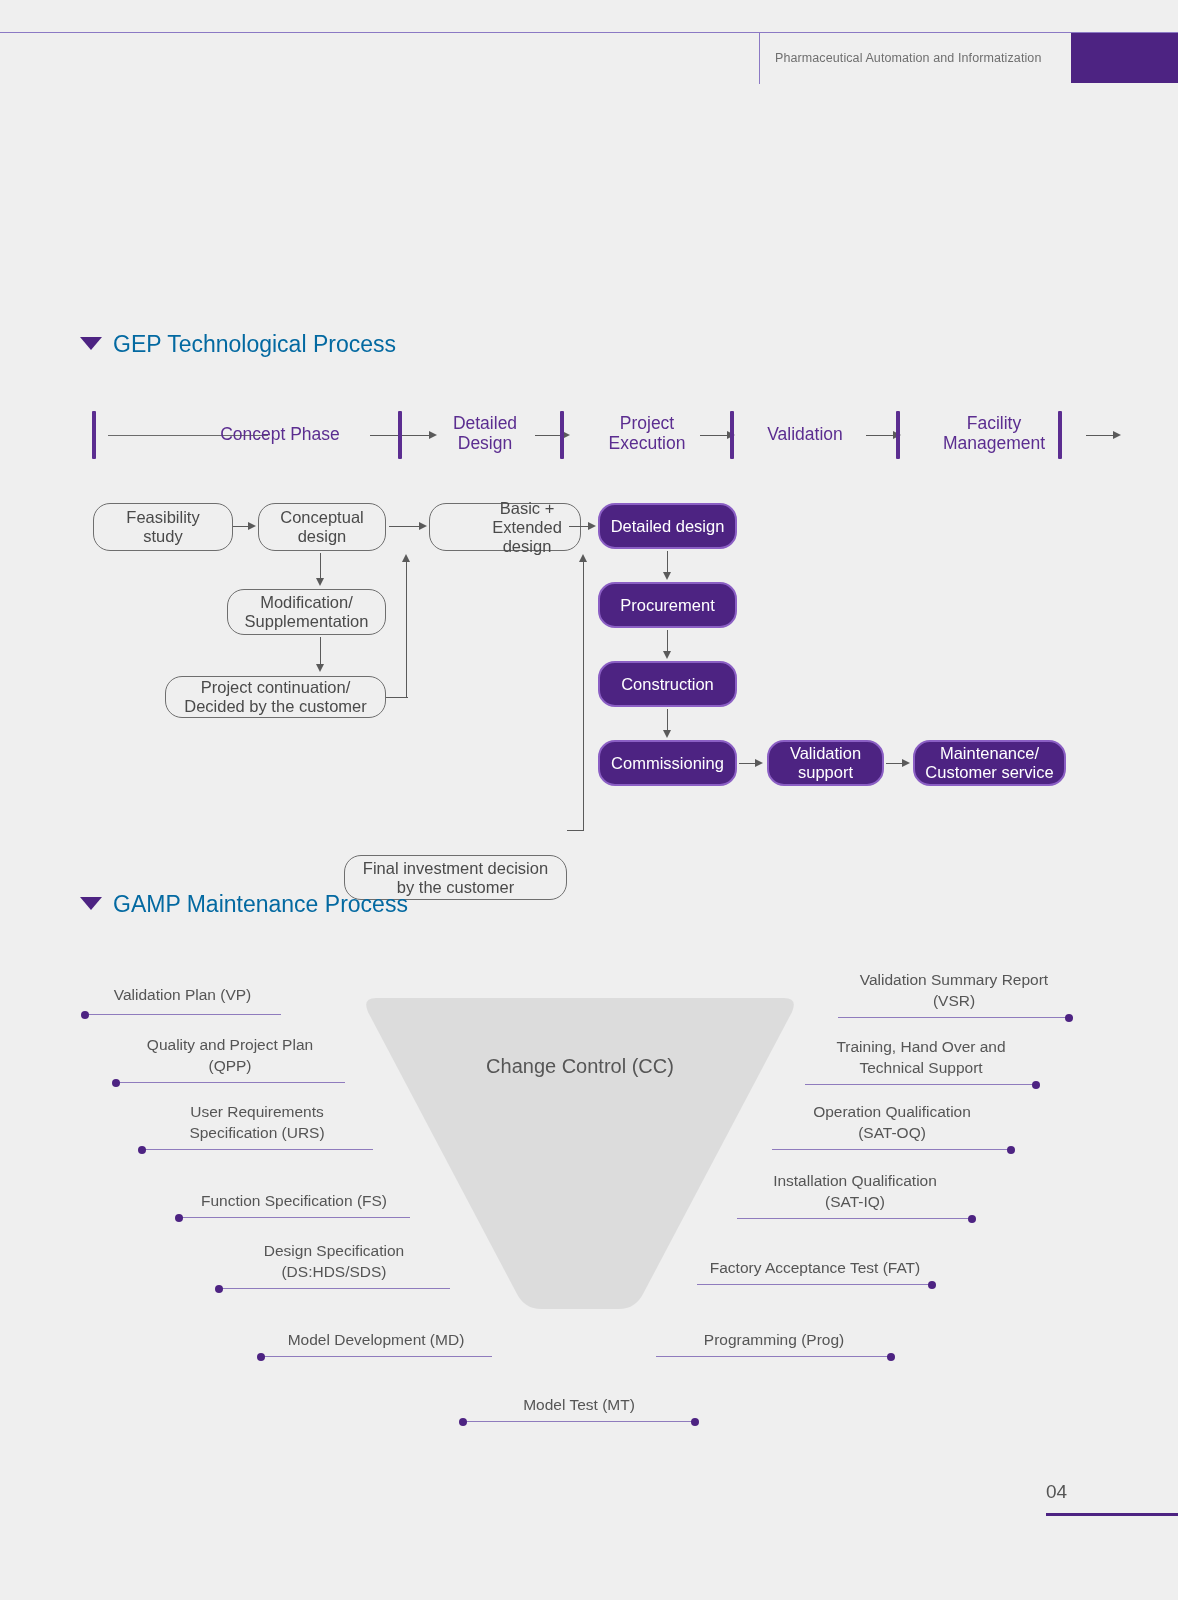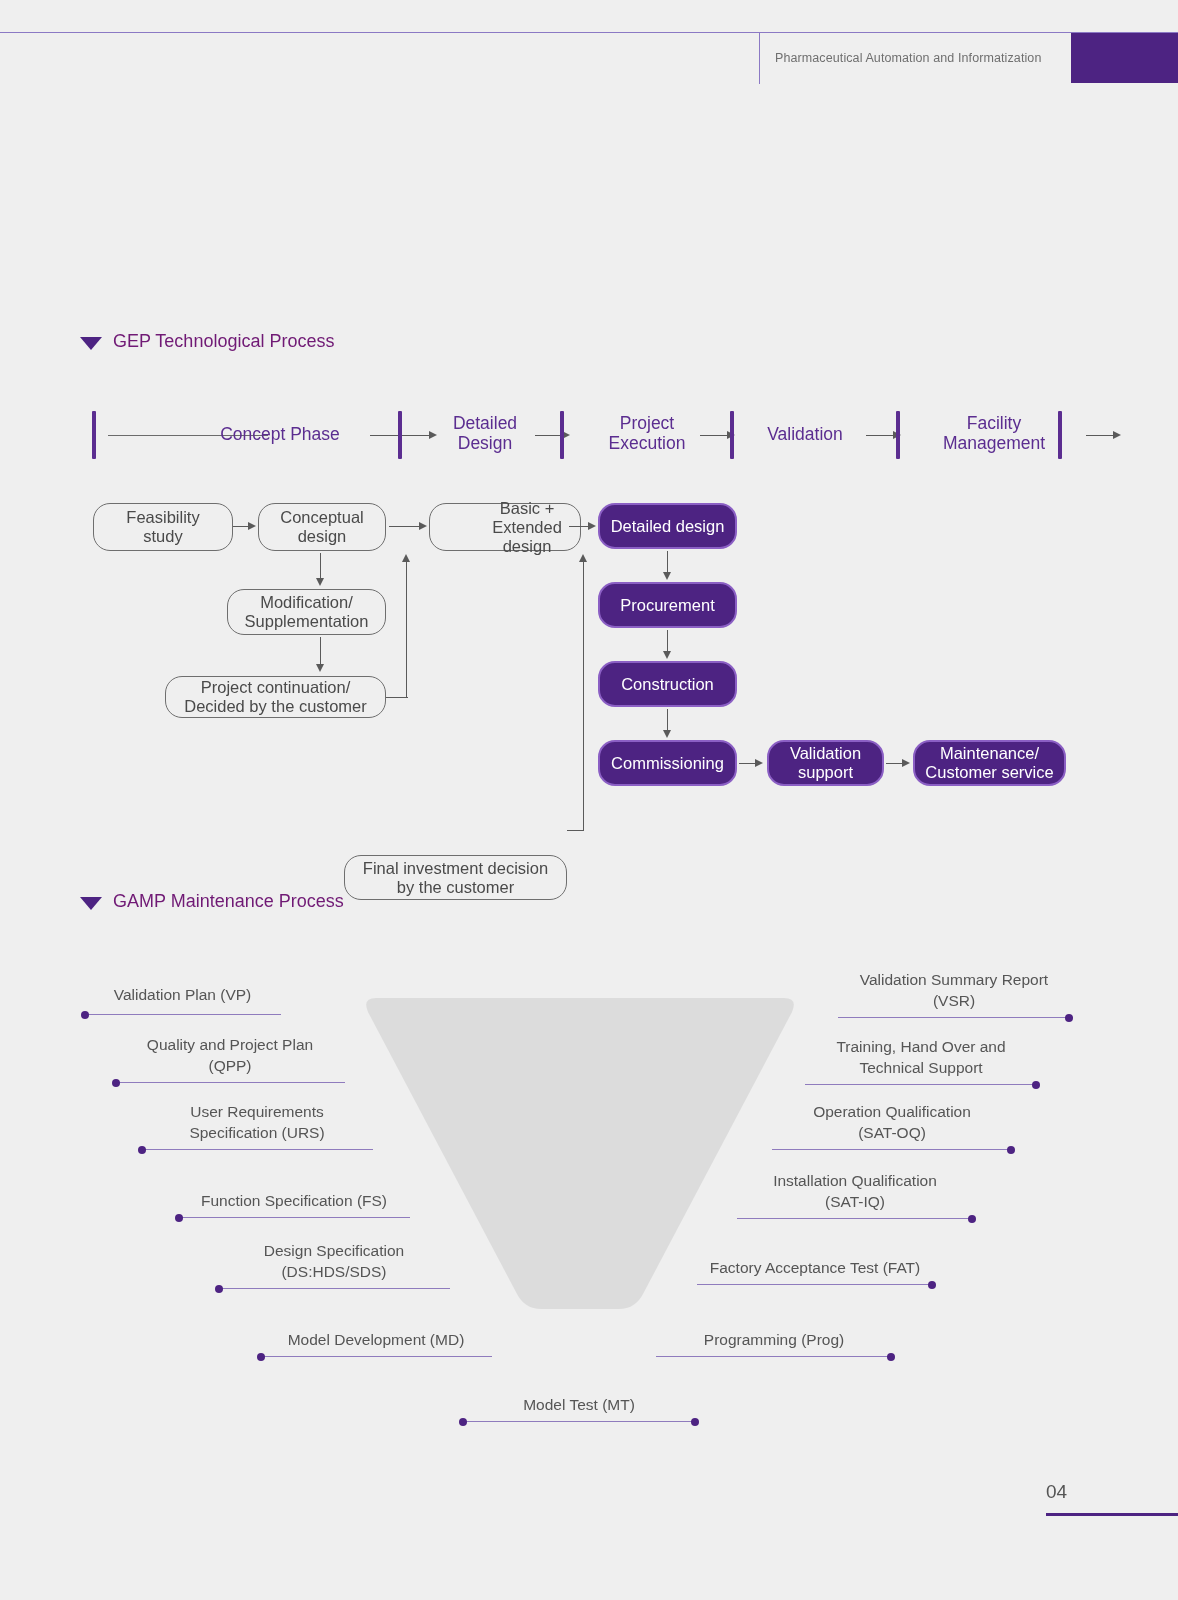--- a/index.html
+++ b/index.html
@@ -24,21 +24,21 @@
     position:absolute;left:775px;top:51px;width:280px;
     font-size:12.5px;color:#6f6f6f;letter-spacing:.1px;
     white-space:nowrap;
   }
   .hdr-block{
     position:absolute;left:1071px;top:33px;width:107px;height:50px;
     background:#4d2382;
   }
   
   .sec-title{
-    position:absolute;font-size:18px;color:#701a75;white-space:nowrap;
+    position:absolute;font-size:23px;color:#0369a1;white-space:nowrap;
   }
   .sec-tri{
     position:absolute;width:0;height:0;
     border-left:11px solid transparent;
     border-right:11px solid transparent;
     border-top:13px solid #4d2382;
   }
   
   .phase-bar{position:absolute;left:80px;top:400px;width:1010px;height:70px;}
   .pbar{position:absolute;width:4px;background:#5b2d90;border-radius:1px;}
@@ -216,20 +216,21 @@
 
 <div class="sec-tri" style="left:80px;top:897px;"></div>
 <div class="sec-title" style="left:113px;top:891px;">GAMP Maintenance Process</div>
 
 <svg class="vshape" width="440" height="312" viewBox="0 0 440 312">
   <path d="M 14 0 L 426 0 L 426 14 Q 426 0 412 0 L 281 290 Q 274 305 259 305 L 181 305 Q 166 305 159 290 L 28 0 Q 14 0 14 14 Z" fill="none"></path>
   <path d="M 16 0 Q 2 0 8 14 L 157 296 Q 165 311 181 311 L 259 311 Q 275 311 283 296 L 432 14 Q 438 0 424 0 Z" fill="#dcdcdc"></path>
 </svg>
 
 <div class="vtext">
+  <div>Change Control (CC)</div>
 </div>
 
 <div class="vitem" style="left:84px;top:984px;width:197px;">
   <div class="vlabel" style="top:0;text-align:center;">Validation Plan (VP)</div>
   <div class="vline" style="left:0;top:30px;width:197px;"></div>
   <div class="vdot" style="left:-3px;top:27px;"></div>
 </div>
 
 <div class="vitem" style="left:115px;top:1034px;width:230px;">
   <div class="vlabel" style="top:0;text-align:center;">Quality  and Project Plan

